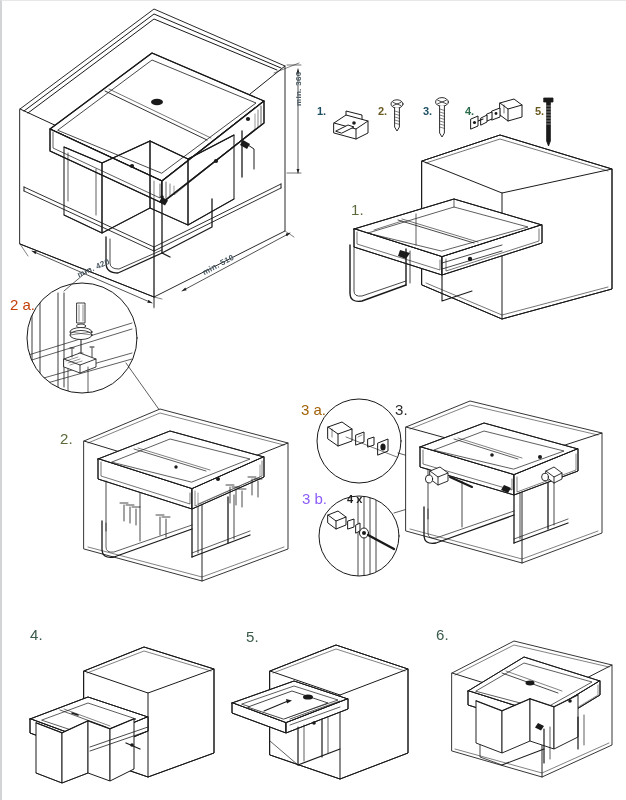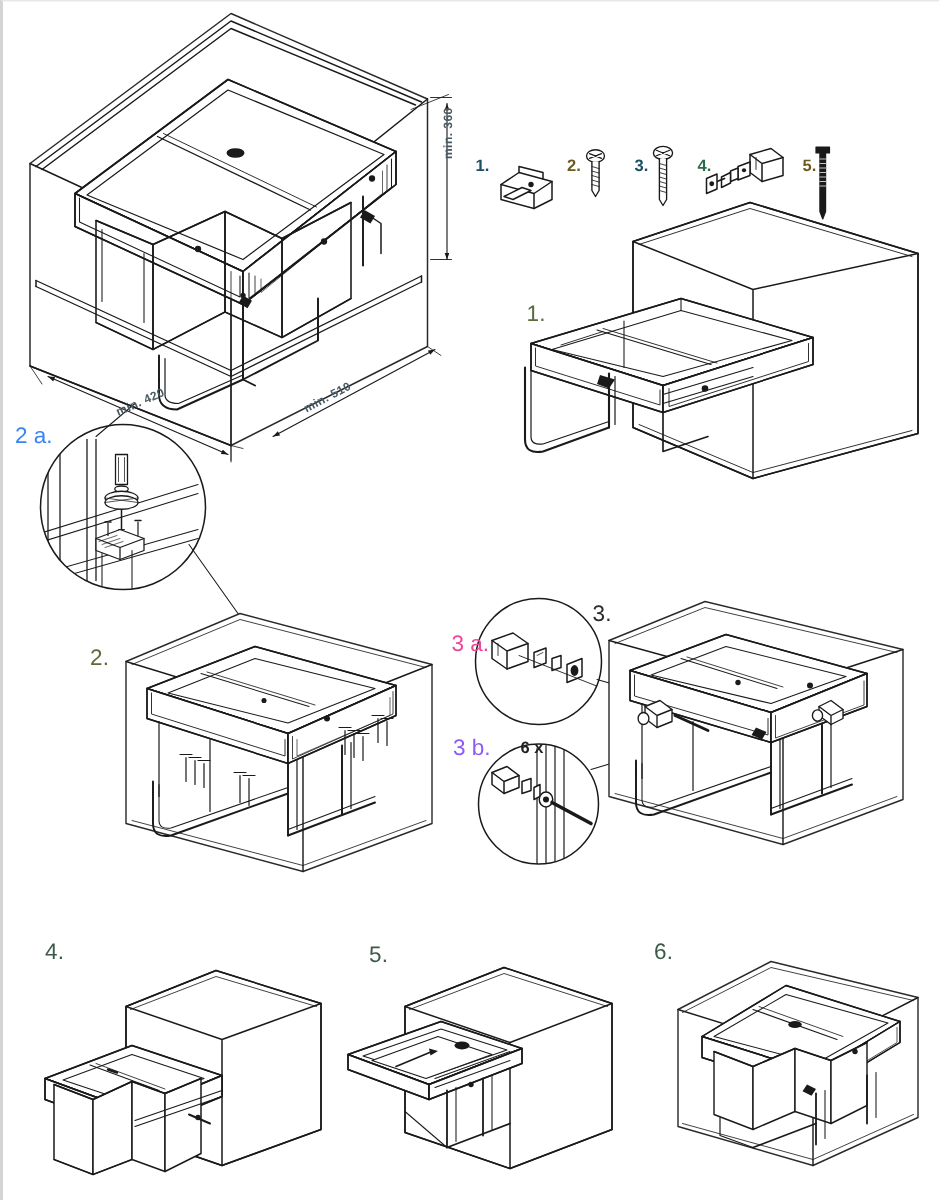--- a/index.html
+++ b/index.html
@@ -521,18 +521,18 @@
   <div class="lbl part-num" style="left:463px;top:104px;color:#2a6a4a;">4.</div>
   <div class="lbl part-num" style="left:533px;top:104px;color:#6a5a22;">5.</div>
 
   <div class="lbl step-num" style="left:349px;top:200px;color:#5a6a3a;">1.</div>
   <div class="lbl step-num" style="left:58px;top:429px;color:#5a6a3a;">2.</div>
   <div class="lbl step-num" style="left:393px;top:400px;color:#2b2b2b;">3.</div>
   <div class="lbl step-num" style="left:28px;top:625px;color:#3a5a4a;">4.</div>
   <div class="lbl step-num" style="left:244px;top:627px;color:#3a5a4a;">5.</div>
   <div class="lbl step-num" style="left:434px;top:625px;color:#3a5a4a;">6.</div>
 
-  <div class="lbl detail-num" style="left:8px;top:281px;color:#3b82f6;text-align:center;">2 a.</div>
-  <div class="lbl detail-num" style="left:299px;top:420px;color:#ec4899;">3 a.</div>
+  <div class="lbl detail-num" style="left:8px;top:295px;color:#c2410c;text-align:center;">2 a.</div>
+  <div class="lbl detail-num" style="left:299px;top:400px;color:#a16207;">3 a.</div>
   <div class="lbl detail-num" style="left:300px;top:489px;color:#8b5cf6;">3 b.</div>
-  <div class="lbl qty" style="left:345px;top:492px;">6 x</div>
+  <div class="lbl qty" style="left:345px;top:492px;">4 x</div>
 
 </div>
 
 </body></html>

